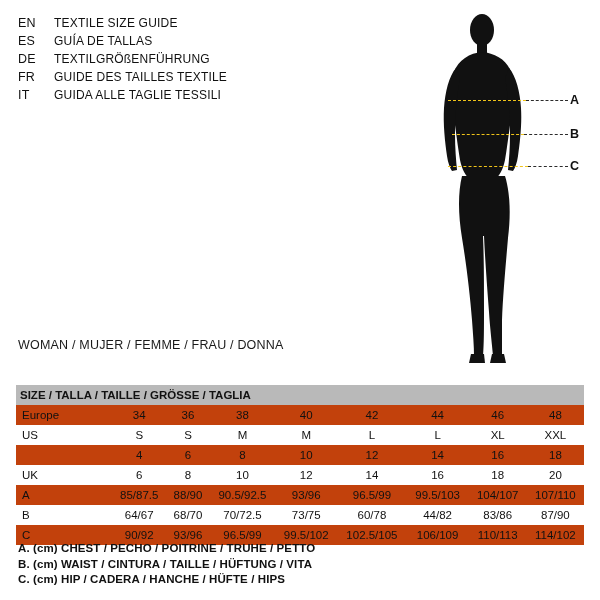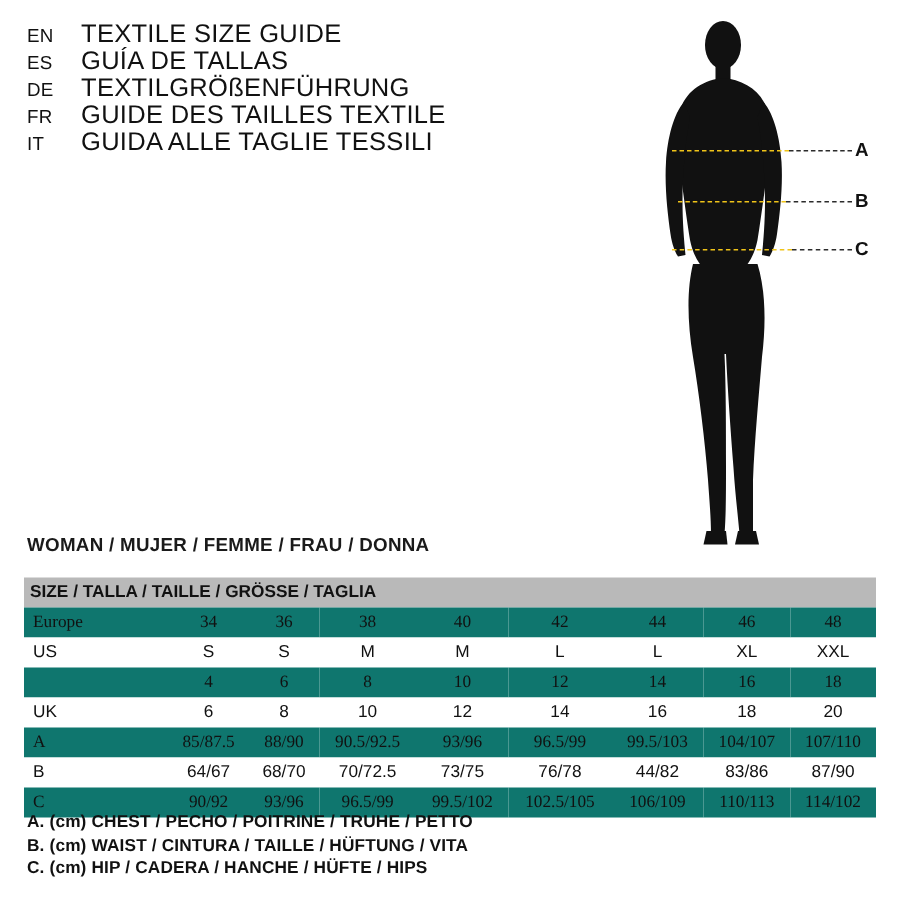--- a/index.html
+++ b/index.html
@@ -34,21 +34,21 @@
     height: 18px;
     line-height: 18px;
   }
   .lang-code {
     width: 36px;
     font-size: 12.5px;
     letter-spacing: 0.2px;
     color: #111;
   }
   .lang-text {
-    font-size: 17px;
+    font-size: 12px;
     letter-spacing: 0.2px;
     color: #111;
   }
 
   
   .figure-wrap {
     position: absolute;
     left: 400px;
     top: 8px;
     width: 190px;
@@ -68,23 +68,23 @@
     position: absolute;
     font-size: 12.5px;
     font-weight: bold;
     color: #111;
   }
 
   
   .woman-title {
     position: absolute;
     left: 18px;
-    top: 356px;
+    top: 338px;
     font-size: 12.5px;
-    font-weight: bold;
+    font-weight: normal;
     letter-spacing: 0.2px;
   }
 
   table.size-table {
     position: absolute;
     left: 16px;
     top: 385px;
     width: 568px;
     border-collapse: collapse;
     font-size: 11.5px;
@@ -100,21 +100,21 @@
     text-align: left;
     padding-left: 6px;
     width: 86px;
   }
   tr.band-dark td {
     background: #b9b9b9;
     font-weight: bold;
     text-align: left;
     margin-top: 16px;
   }
-  tr.band-light td { background: #0f766e; font-family: Liberation Serif, serif; }
+  tr.band-light td { background: #c2410c; }
   tr.band-white td { background: #ffffff; }
 
   
   .notes {
     position: absolute;
     left: 18px;
     top: 541px;
     width: 560px;
   }
   .note-row {
@@ -280,21 +280,21 @@
         <td>104/107</td>
         <td>107/110</td>
       </tr>
 
       <tr class="band-white">
         <td class="rowhead">B</td>
         <td>64/67</td>
         <td>68/70</td>
         <td>70/72.5</td>
         <td>73/75</td>
-        <td>76/78</td>
+        <td>60/78</td>
         <td>44/82</td>
         <td>83/86</td>
         <td>87/90</td>
       </tr>
 
       <tr class="band-light">
         <td class="rowhead">C</td>
         <td>90/92</td>
         <td>93/96</td>
         <td>96.5/99</td>

